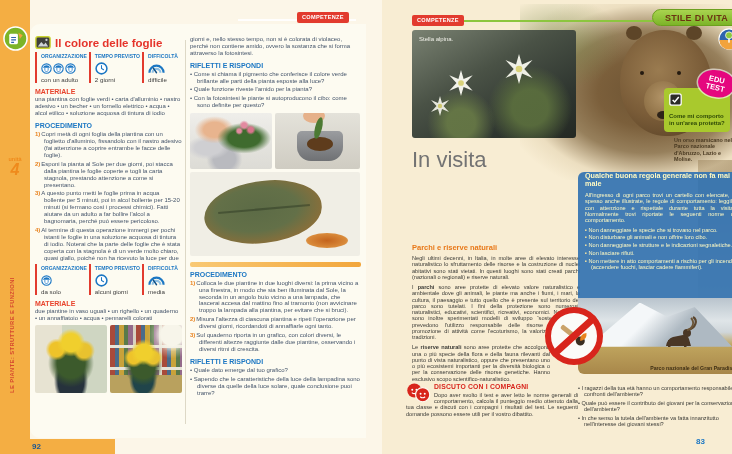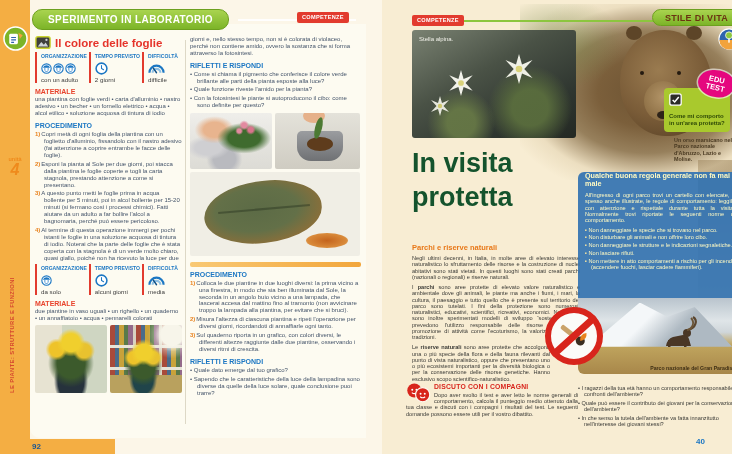--- a/index.html
+++ b/index.html
@@ -106,21 +106,21 @@
      background:radial-gradient(circle at 50% 40%,#b29467,#8a6c42 80%);}
   .bear-nose{position:absolute;left:40%;top:76%;width:12px;height:8px;border-radius:50%;background:#2e2318;}
   .bear-eye{position:absolute;width:4px;height:4px;border-radius:50%;background:#241a10;top:38%;}
   .bear-eye.y1{left:22%;}.bear-eye.y2{left:62%;}
   .stella{position:absolute;left:30px;top:30px;width:164px;height:108px;border-radius:3px;overflow:hidden;z-index:2;background:
      radial-gradient(circle at 72% 72%,rgba(92,112,62,.9) 0 18px,rgba(92,112,62,0) 42px),
      radial-gradient(circle at 30% 86%,rgba(104,122,70,.9) 0 14px,rgba(104,122,70,0) 34px),
      linear-gradient(150deg,#7a8272 0%,#4a5246 40%,#2f3630 75%,#232823 100%);}
   .stella-cap{position:absolute;left:7px;top:6px;color:#f2f2ea;font-size:6px;z-index:3;}
   .edel{position:absolute;}
-  .rp-title{position:absolute;left:30px;top:146px;font-size:27px;font-weight:bold;color:#14532d;line-height:1.27;z-index:3;}
+  .rp-title{position:absolute;left:30px;top:146px;font-size:22px;font-weight:normal;color:#737373;line-height:1.27;z-index:3;}
   .rp-title span{display:block;}
   .rp-sub{position:absolute;left:30px;top:243px;font-size:7.5px;font-weight:bold;color:#E87818;z-index:3;}
   .rp-body{position:absolute;left:30px;top:255px;width:168px;font-size:5.6px;line-height:1.12;color:#3a3a36;text-align:justify;z-index:3;}
   .rp-body p{margin:0 0 4px;}
   .rp-body .p3{padding-right:30px;}
   .bold{font-weight:bold;}
   .sign{position:absolute;left:162px;top:306px;z-index:7;}
   .edu-box{position:absolute;left:282px;top:88px;width:66px;background:#A9C92D;border-radius:4px;padding:4px 5px 5px;
            box-sizing:border-box;z-index:5;}
   .edu-q{font-size:6px;font-weight:bold;color:#2F4A07;line-height:1.18;margin-top:3px;}
@@ -157,21 +157,20 @@
   <div class="sidebar"></div>
   <div class="lp-panel"></div>
 
   <svg class="lab-badge" viewBox="0 0 26 26" width="25" height="25">
     <circle cx="13" cy="13" r="12" fill="#7CB428" stroke="#fff" stroke-width="1.6"></circle>
     <rect x="6.5" y="8" width="9" height="11" rx="1.5" fill="#fff"></rect>
     <path d="M8.5 12 h5 M8.5 14.5 h5 M8.5 17 h3" stroke="#2F64AE" stroke-width="1.2"></path>
     <path d="M16 7 l4.5 2.5 -3 4 z" fill="#F2A33C"></path>
   </svg>
 
-  <div class="banner">SPERIMENTO IN LABORATORIO</div>
   <div class="banner-line"></div>
   <div class="comp-pill comp-left">COMPETENZE</div>
 
   <div class="unit">
     <span class="unit-label">unità</span>
     <span class="unit-num">4</span>
   </div>
   <div class="series-vert">LE PIANTE: STRUTTURE E FUNZIONI</div>
   <div class="page-tab"></div>
   <div class="pageno-left">92</div>
@@ -363,21 +362,20 @@
         </svg>
       <svg class="edel" style="left:18px;top:66px;" viewBox="0 0 20 20" width="20" height="20">
           <path d="M10 0 L12 7 L19 4 L13.5 10 L19 16 L12 13 L10 20 L8 13 L1 16 L6.5 10 L1 4 L8 7 Z" fill="#e6e7dc"></path>
           <circle cx="10" cy="10" r="2.2" fill="#cfc86e"></circle>
         </svg>
       <div class="stella-cap">Stella alpina.</div>
     </div>
 
     <div class="rp-title">
       <span>In visita</span>
-      <span>protetta</span>
     </div>
     <div class="rp-sub">Parchi e riserve naturali</div>
 
     <div class="rp-body">
       <p>Negli ultimi decenni, in Italia, in molte aree di elevato interesse naturalistico lo sfruttamento delle risorse e la costruzione di nuclei abitativi sono stati vietati. In questi luoghi sono stati creati parchi (nazionali o regionali) e riserve naturali.</p>
       <p><span>I </span><span class="bold">parchi</span><span> sono aree protette di elevato valore naturalistico e ambientale dove gli animali, le piante ma anche i fiumi, i mari, la cultura, il paesaggio e tutto quello che è presente sul territorio del parco sono tutelati. I fini della protezione sono numerosi: naturalistici, educativi, scientifici, ricreativi, economici. Nei parchi sono inoltre sperimentati modelli di sviluppo “sostenibile” che prevedono l'utilizzo responsabile delle risorse naturali, la promozione di attività come l'ecoturismo, la valorizzazione delle tradizioni.</span></p>
       <p class="p3"><span>Le </span><span class="bold">riserve naturali</span><span> sono aree protette che accolgono una o più specie della flora e della fauna rilevanti dal punto di vista naturalistico, oppure che presentano uno o più ecosistemi importanti per la diversità biologica o per la conservazione delle risorse genetiche. Hanno esclusivo scopo scientifico-naturalistico.</span></p>
     </div>
 
     <div class="edu-box">
@@ -442,14 +440,14 @@
       <div class="disc-text">Dopo aver svolto il test e aver letto le norme generali di comportamento, calcola il punteggio medio ottenuto dalla tua classe e discuti con i compagni i risultati del test. Le seguenti domande possono essere utili per il vostro dibattito.</div>
     </div>
 
     <div class="questions">
       <p>I ragazzi della tua età hanno un comportamento responsabile nei confronti dell'ambiente?</p>
       <p>Quale può essere il contributo dei giovani per la conservazione dell'ambiente?</p>
       <p>In che senso la tutela dell'ambiente va fatta innanzitutto nell'interesse dei giovani stessi?</p>
     </div>
   </div>
 
-  <div class="pageno-right">40</div>
+  <div class="pageno-right">83</div>
 </div>
 
 </body></html>

